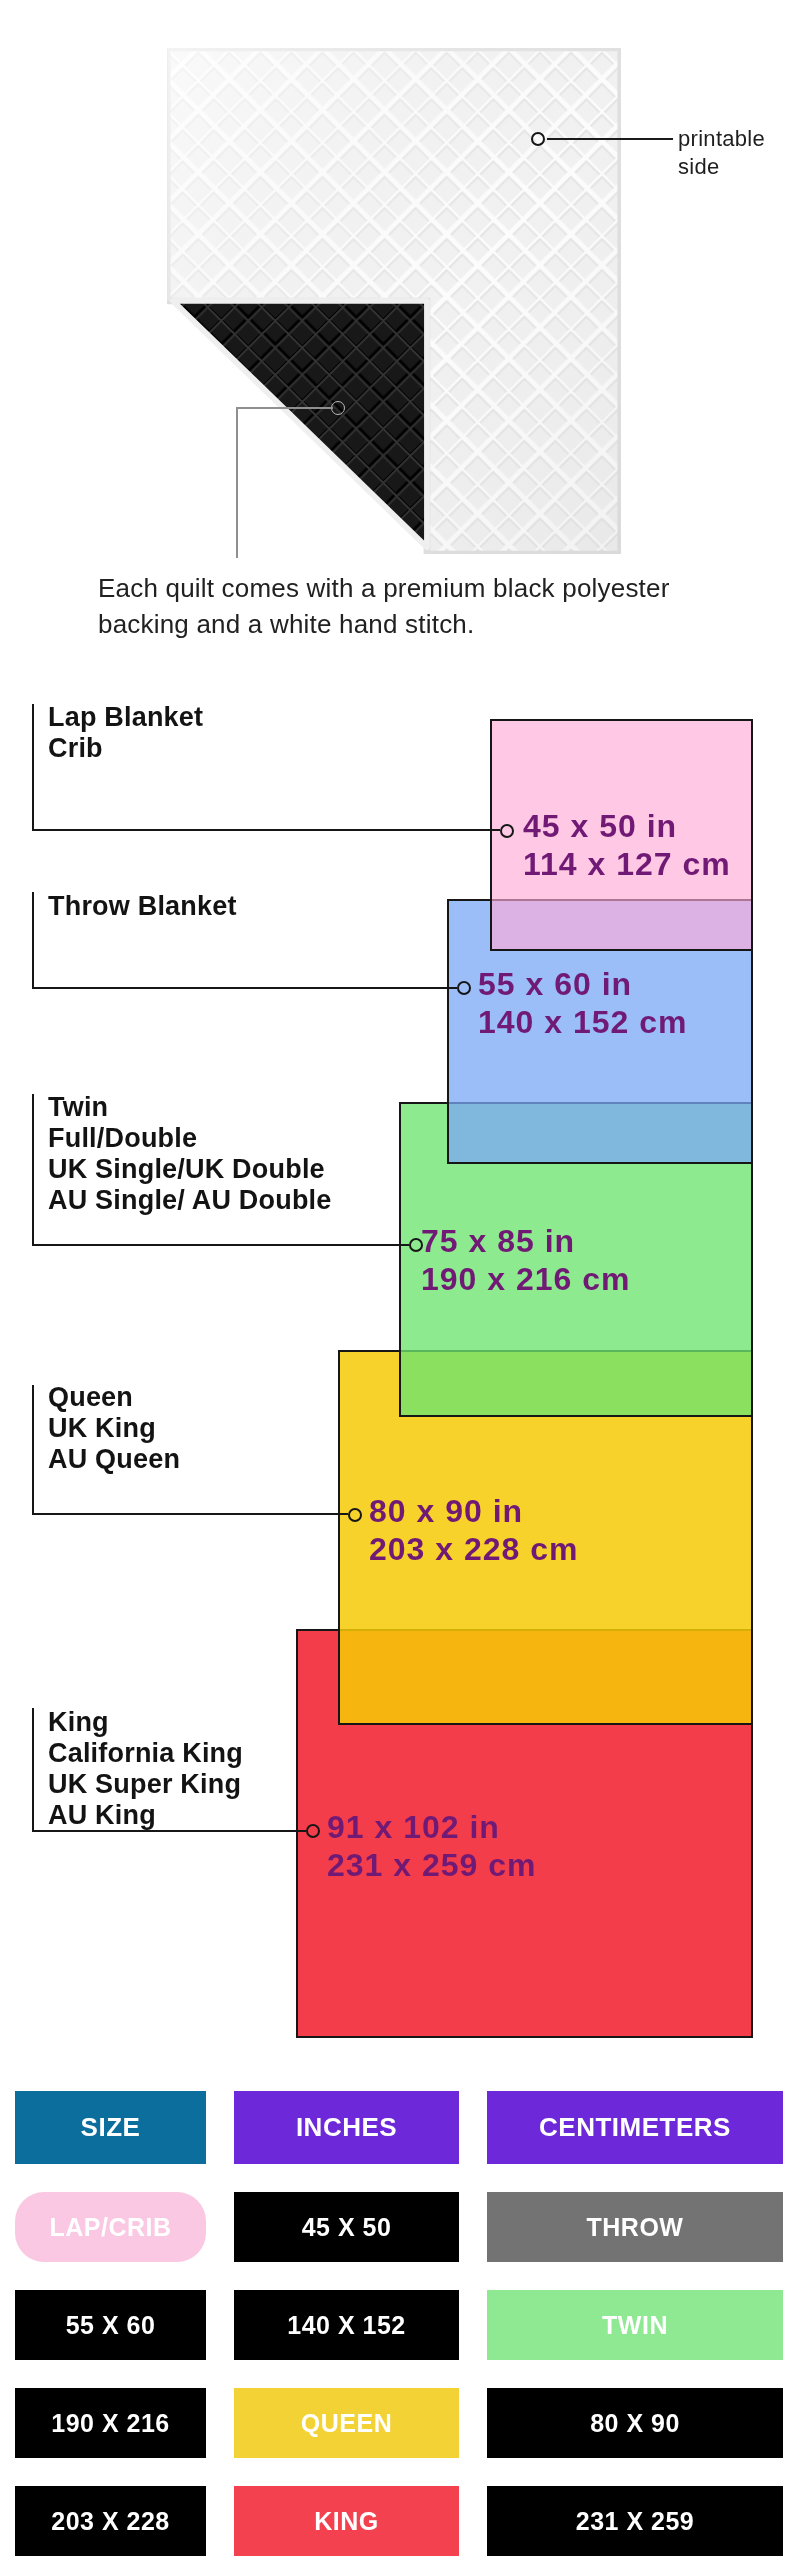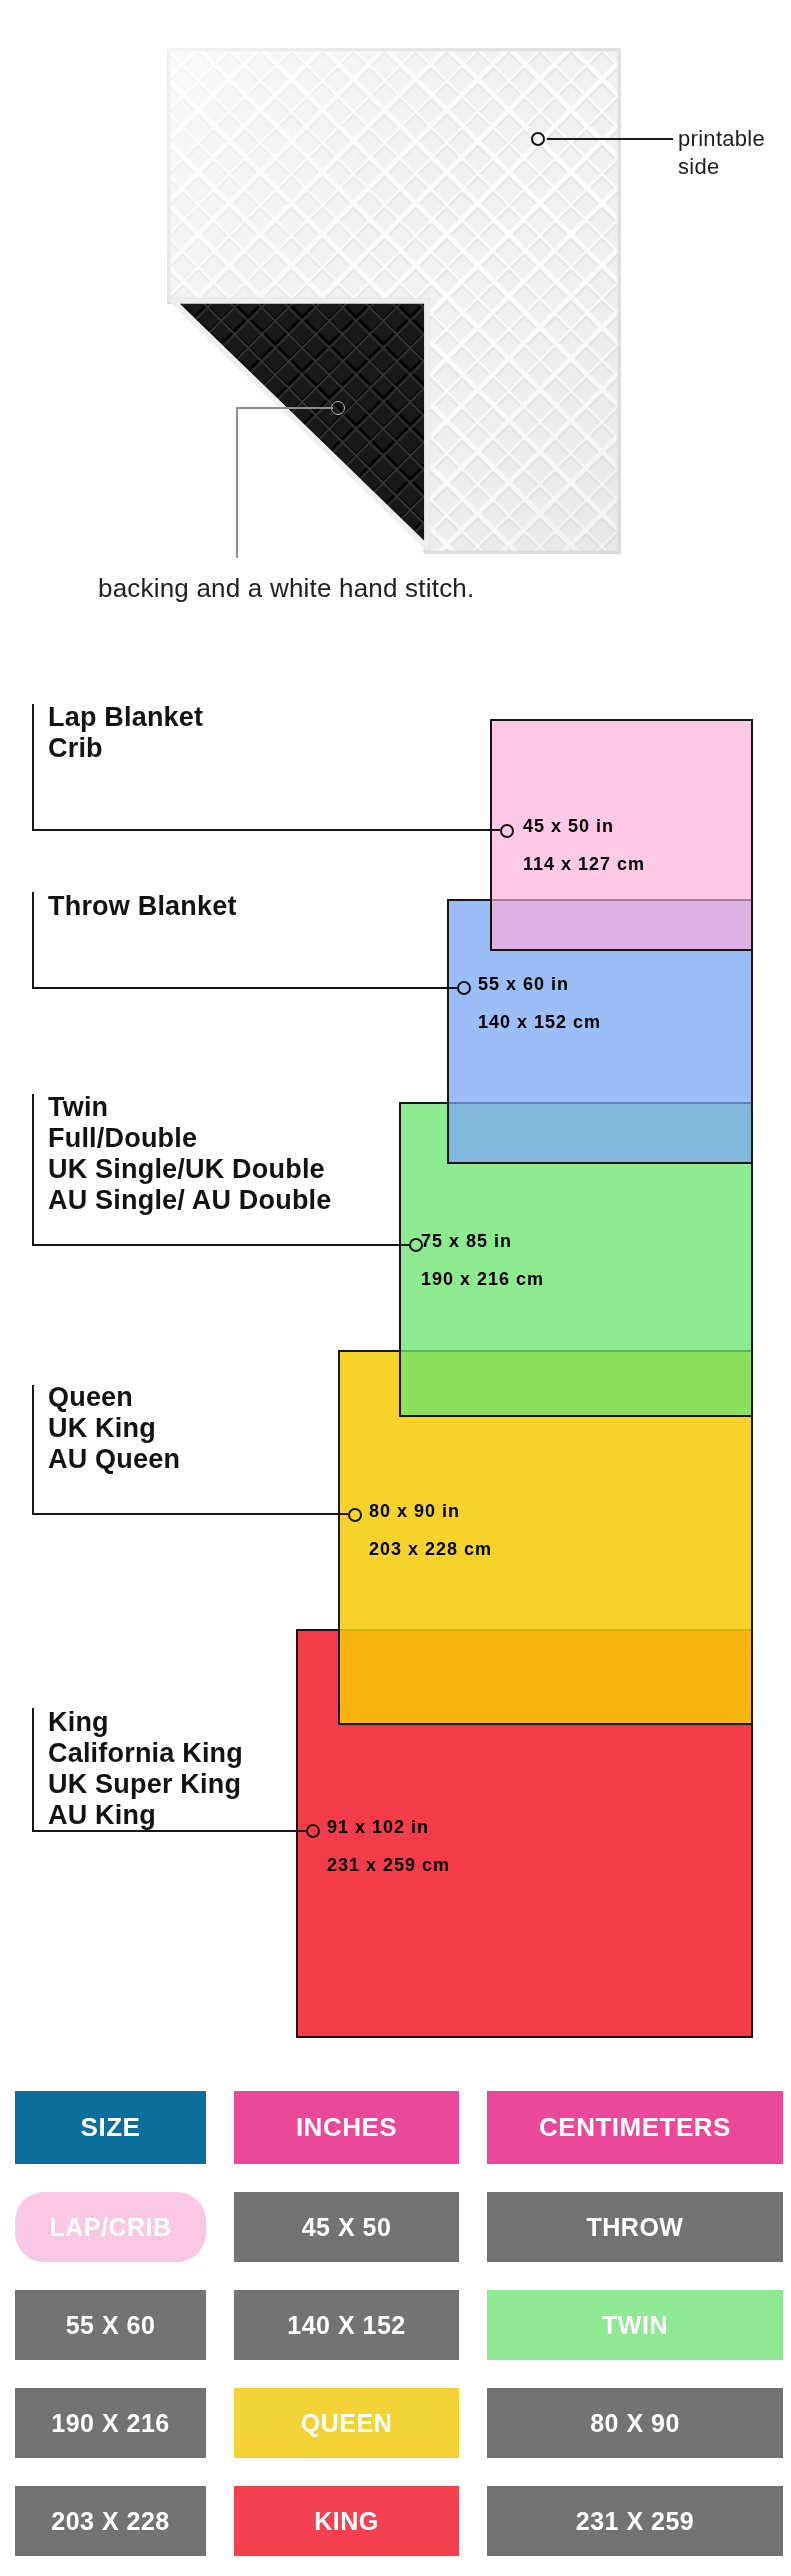--- a/index.html
+++ b/index.html
@@ -33,22 +33,22 @@
   .r-king  {left:296px;top:1629px;width:457px;height:409px;background:rgba(242,32,48,.87); z-index:1;}
   .r-queen {left:338px;top:1350px;width:415px;height:375px;background:rgba(246,202,5,.85);  z-index:2;}
   .r-twin  {left:399px;top:1102px;width:354px;height:315px;background:rgba(110,228,110,.78);z-index:3;}
   .r-throw {left:447px;top:899px; width:306px;height:265px;background:rgba(122,167,245,.75);z-index:4;}
   .r-lap   {left:490px;top:719px; width:263px;height:232px;background:rgba(255,170,215,.65);z-index:5;}
   .size-label{
     position:absolute;font-size:27px;font-weight:700;line-height:31px;
     color:#131313;white-space:nowrap;z-index:6;letter-spacing:0.2px;
   }
   .dim-text{
-    position:absolute;font-size:18px;font-weight:700;line-height:38px;
-    color:#000000;white-space:nowrap;z-index:6;letter-spacing:1px;
+    position:absolute;font-size:32px;font-weight:700;line-height:38px;
+    color:#701a75;white-space:nowrap;z-index:6;letter-spacing:1px;
   }
   .leader-v{position:absolute;width:1.9px;background:#161616;z-index:6;}
   .leader-h{position:absolute;height:1.9px;background:#161616;z-index:6;}
   .dg-circle{
     position:absolute;width:14.3px;height:14.3px;border-radius:50%;
     border:2.4px solid #161616;background:transparent;box-sizing:border-box;z-index:7;
   }
 
   
   .size-table{
@@ -56,22 +56,22 @@
     display:grid;grid-template-columns:191px 225px 296px;
     grid-template-rows:73px 70px 70px 70px 70px 70px;
     column-gap:10.5px;row-gap:4.8px;gap:28px;
   }
   .cell{
     display:flex;align-items:center;justify-content:center;
     color:#fff;font-weight:700;font-size:25px;letter-spacing:0.5px;white-space:nowrap;
   }
   .cell.hdr{font-size:26px;}
   .bg-sizehdr{background:#0C6E9D;}
-  .bg-gray{background:#ec4899;}
-  .bg-val{background:#737373;}
+  .bg-gray{background:#6d28d9;}
+  .bg-val{background:#000000;}
   .bg-lap{background:#FAC8E2;border-radius:29px;}
   .bg-throw{background:#737373;}
   .bg-twin{background:#8FE993;}
   .bg-queen{background:#F2D234;}
   .bg-king{background:#F3414F;}
 </style>
 </head>
 <body>
 
 <div class="stage">
@@ -105,20 +105,21 @@
     <div class="printable-label">
       <div>printable</div>
       <div>side</div>
     </div>
 
     <div class="callout-circle lt" style="left:331px;top:401px;"></div>
     <div class="grayline" style="left:237px;top:407px;width:96px;height:1.9px;"></div>
     <div class="grayline" style="left:236px;top:407px;width:1.9px;height:151px;"></div>
 
     <div class="caption">
+      <div>Each quilt comes with a premium black polyester</div>
       <div>backing and a white hand stitch.</div>
     </div>
   </div>
 
   <div>
 
     <div class="size-rect r-king"></div>
     <div class="size-rect r-queen"></div>
     <div class="size-rect r-twin"></div>
     <div class="size-rect r-throw"></div>

